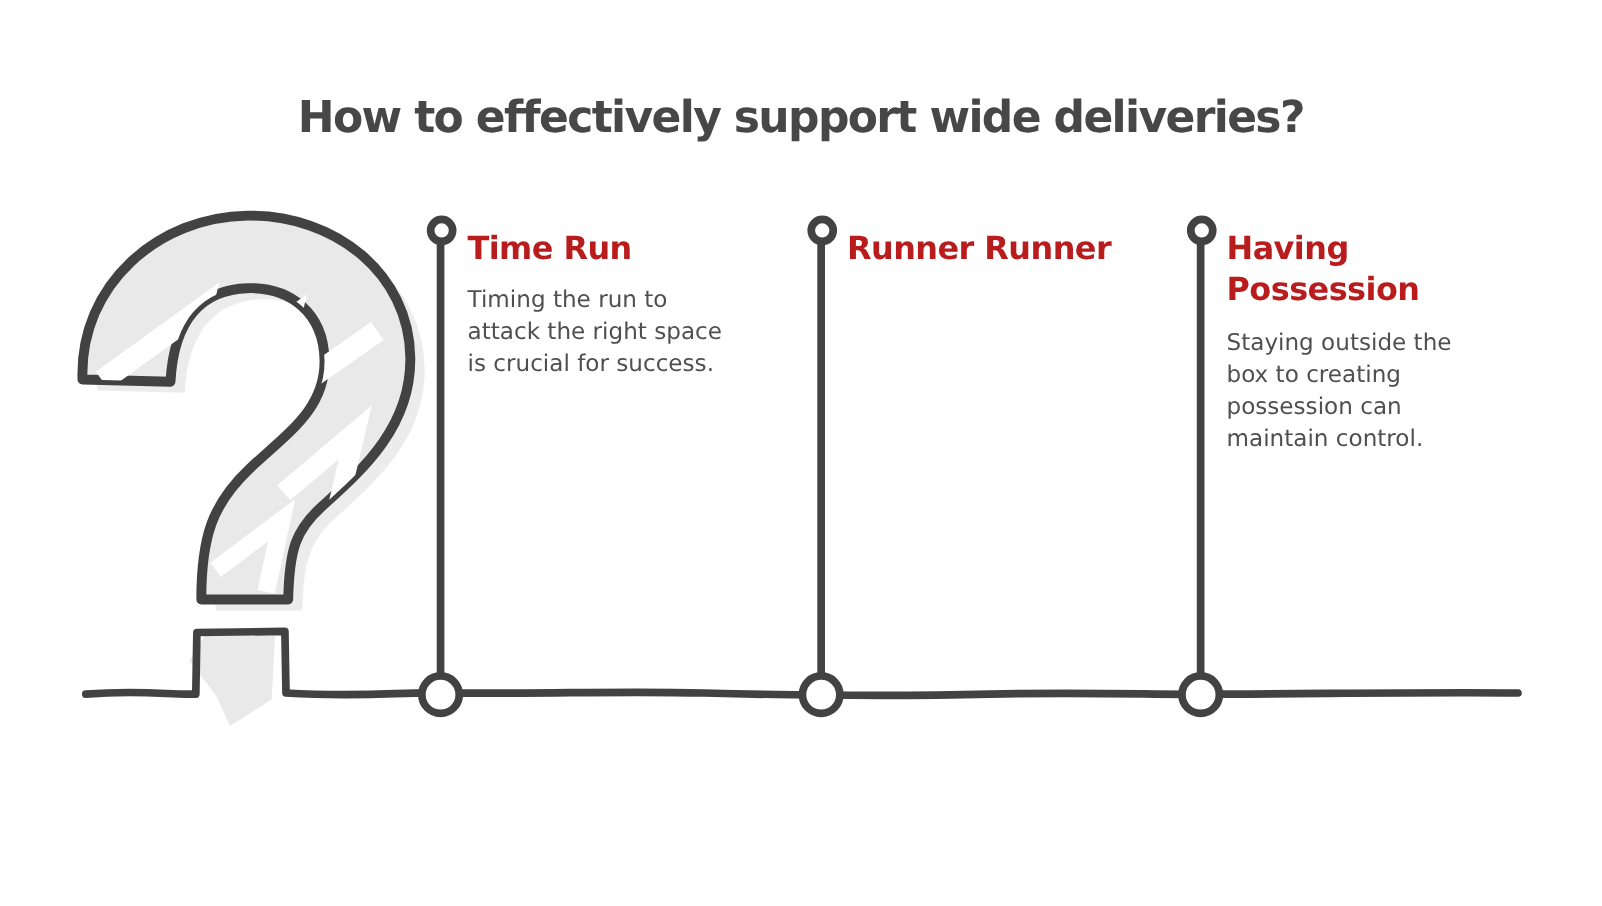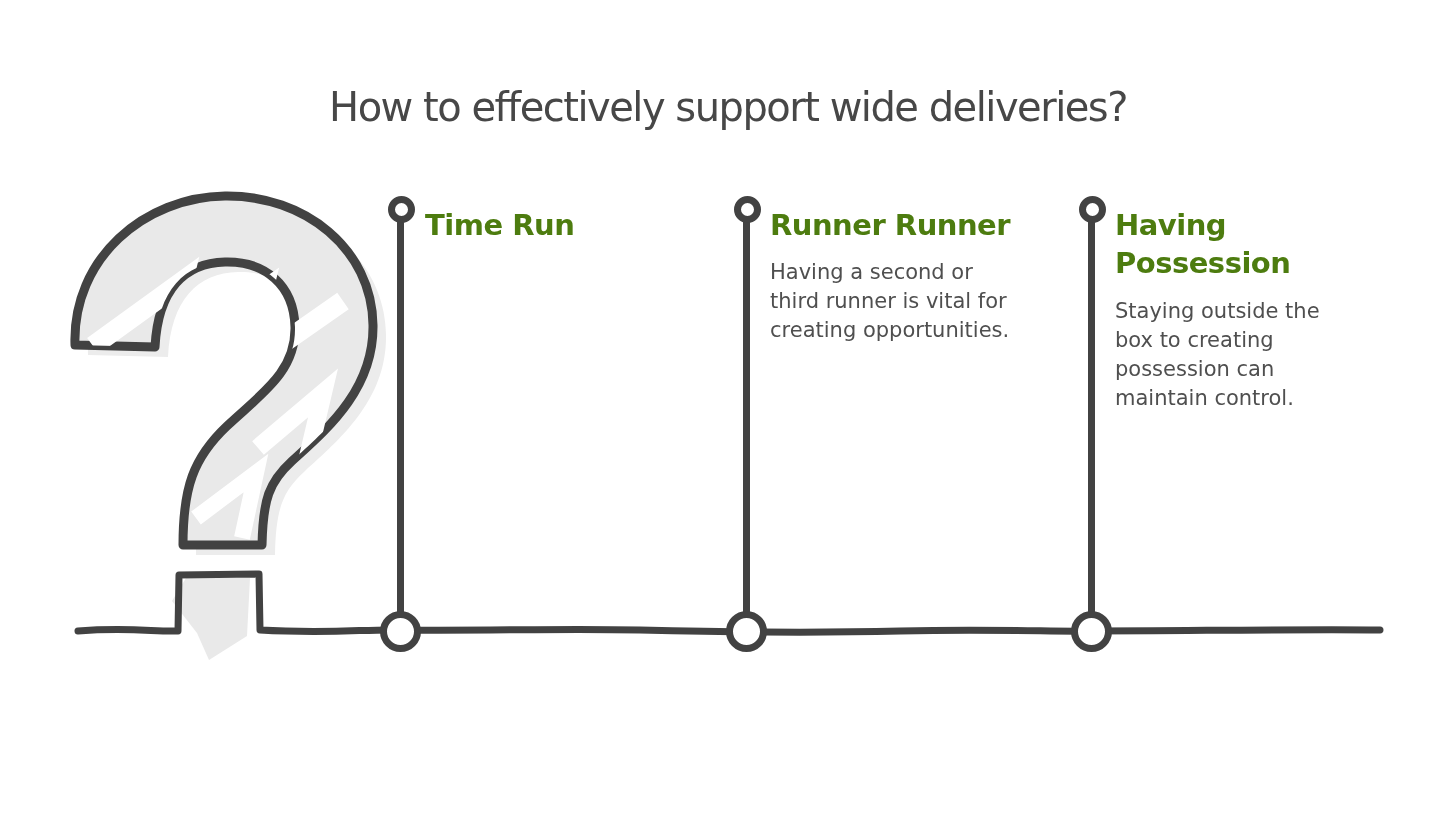--- a/index.html
+++ b/index.html
@@ -16,21 +16,21 @@
     font-family: "DejaVu Sans", "Liberation Sans", sans-serif;
   }
   .page-title {
     position: absolute;
     left: 0;
     top: 84px;
     width: 1456px;
     margin: 0;
     text-align: center;
     font-size: 40px;
-    font-weight: normal;
+    font-weight: bold;
     letter-spacing: -1.5px;
     color: #474747;
     z-index: 3;
   }
   .qm-svg {
     position: absolute;
     left: 58px;
     top: 186px;
     z-index: 1;
   }
@@ -73,21 +73,21 @@
     position: absolute;
     top: 206px;
     z-index: 3;
   }
   .tl-heading {
     margin: 0 0 14px 0;
     font-size: 29px;
     font-weight: bold;
     line-height: 1.32;
     letter-spacing: -0.5px;
-    color: #4d7c0f;
+    color: #b91c1c;
     white-space: pre-line;
   }
   .tl-desc {
     margin: 0;
     font-size: 21px;
     line-height: 29px;
     color: #4f4f4f;
     white-space: pre-line;
   }
 </style>
@@ -139,30 +139,30 @@
              C 720 632 820 633 900 631
              C 1000 629 1060 632 1091 631
              C 1180 631 1300 629 1380 630" fill="none" stroke="#424242" stroke-width="7" stroke-linecap="round" stroke-linejoin="round"></path>
   </svg>
 
   <div class="tl-line" style="left:397px"></div>
   <div class="tl-top-node" style="left:388px"></div>
   <div class="tl-bottom-node" style="left:380px"></div>
   <div class="tl-text" style="left:425px;width:300px">
     <h2 class="tl-heading">Time Run</h2>
+    <p class="tl-desc">Timing the run to
+attack the right space
+is crucial for success.</p>
   </div>
 
   <div class="tl-line" style="left:743px"></div>
   <div class="tl-top-node" style="left:734px"></div>
   <div class="tl-bottom-node" style="left:726px"></div>
   <div class="tl-text" style="left:770px;width:300px">
     <h2 class="tl-heading">Runner Runner</h2>
-    <p class="tl-desc">Having a second or
-third runner is vital for
-creating opportunities.</p>
   </div>
 
   <div class="tl-line" style="left:1088px"></div>
   <div class="tl-top-node" style="left:1079px"></div>
   <div class="tl-bottom-node" style="left:1071px"></div>
   <div class="tl-text" style="left:1115px;width:260px">
     <h2 class="tl-heading">Having
 Possession</h2>
     <p class="tl-desc">Staying outside the
 box to creating

